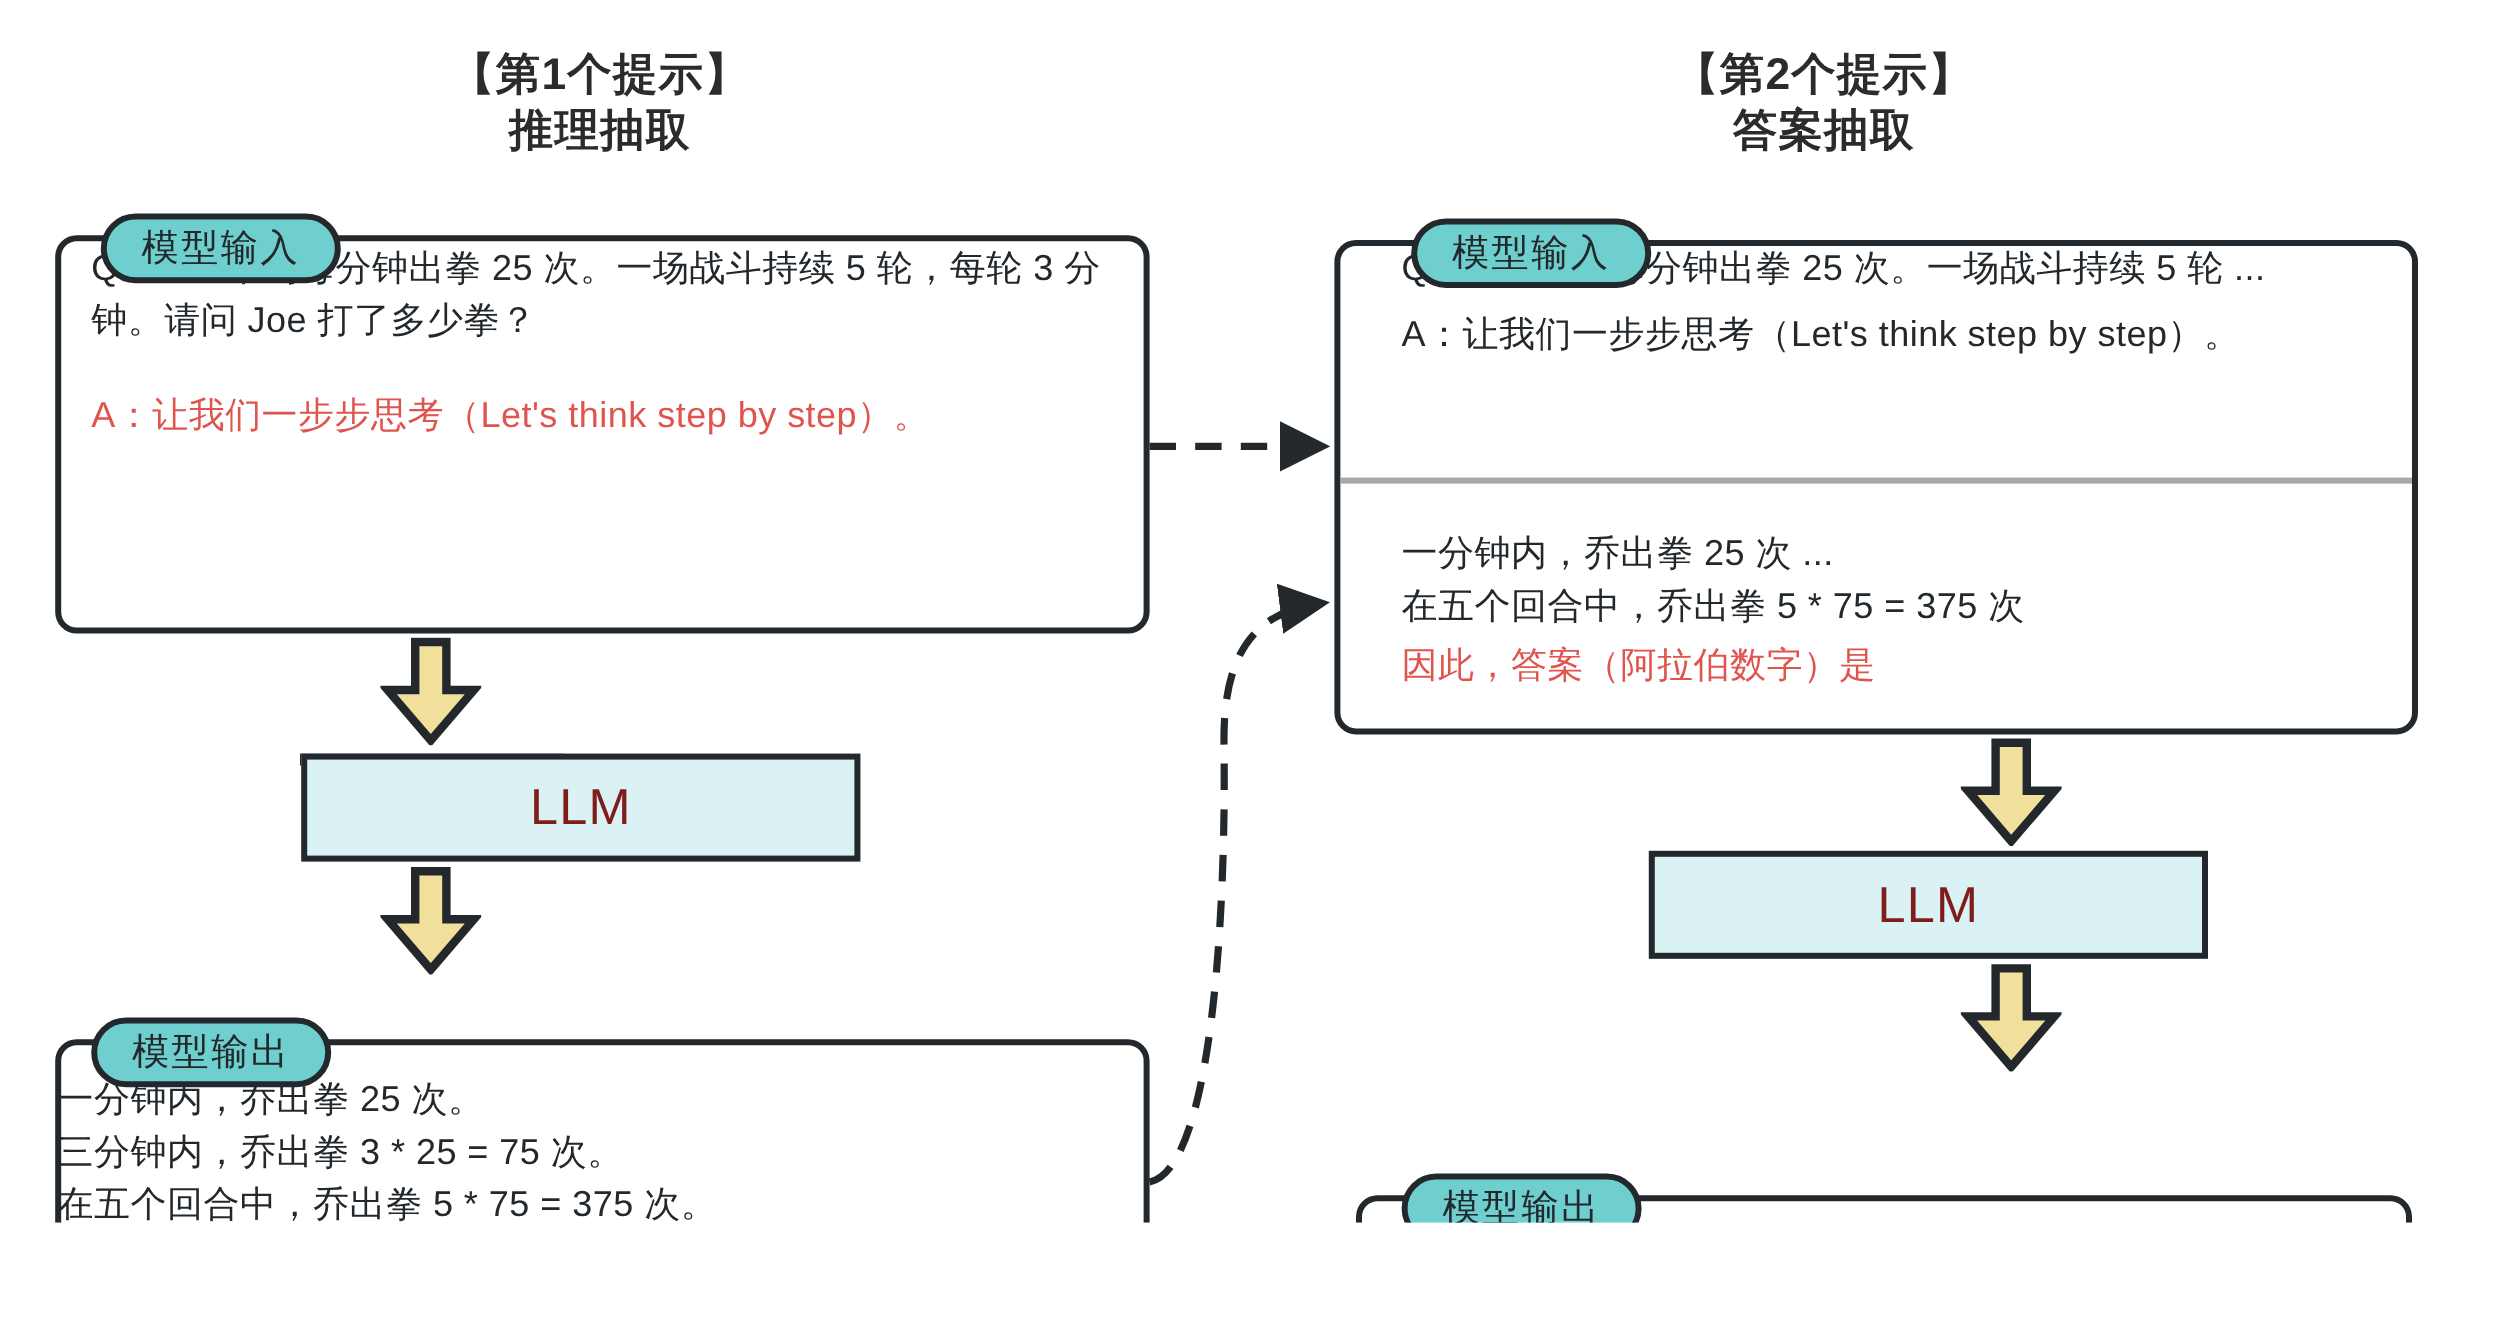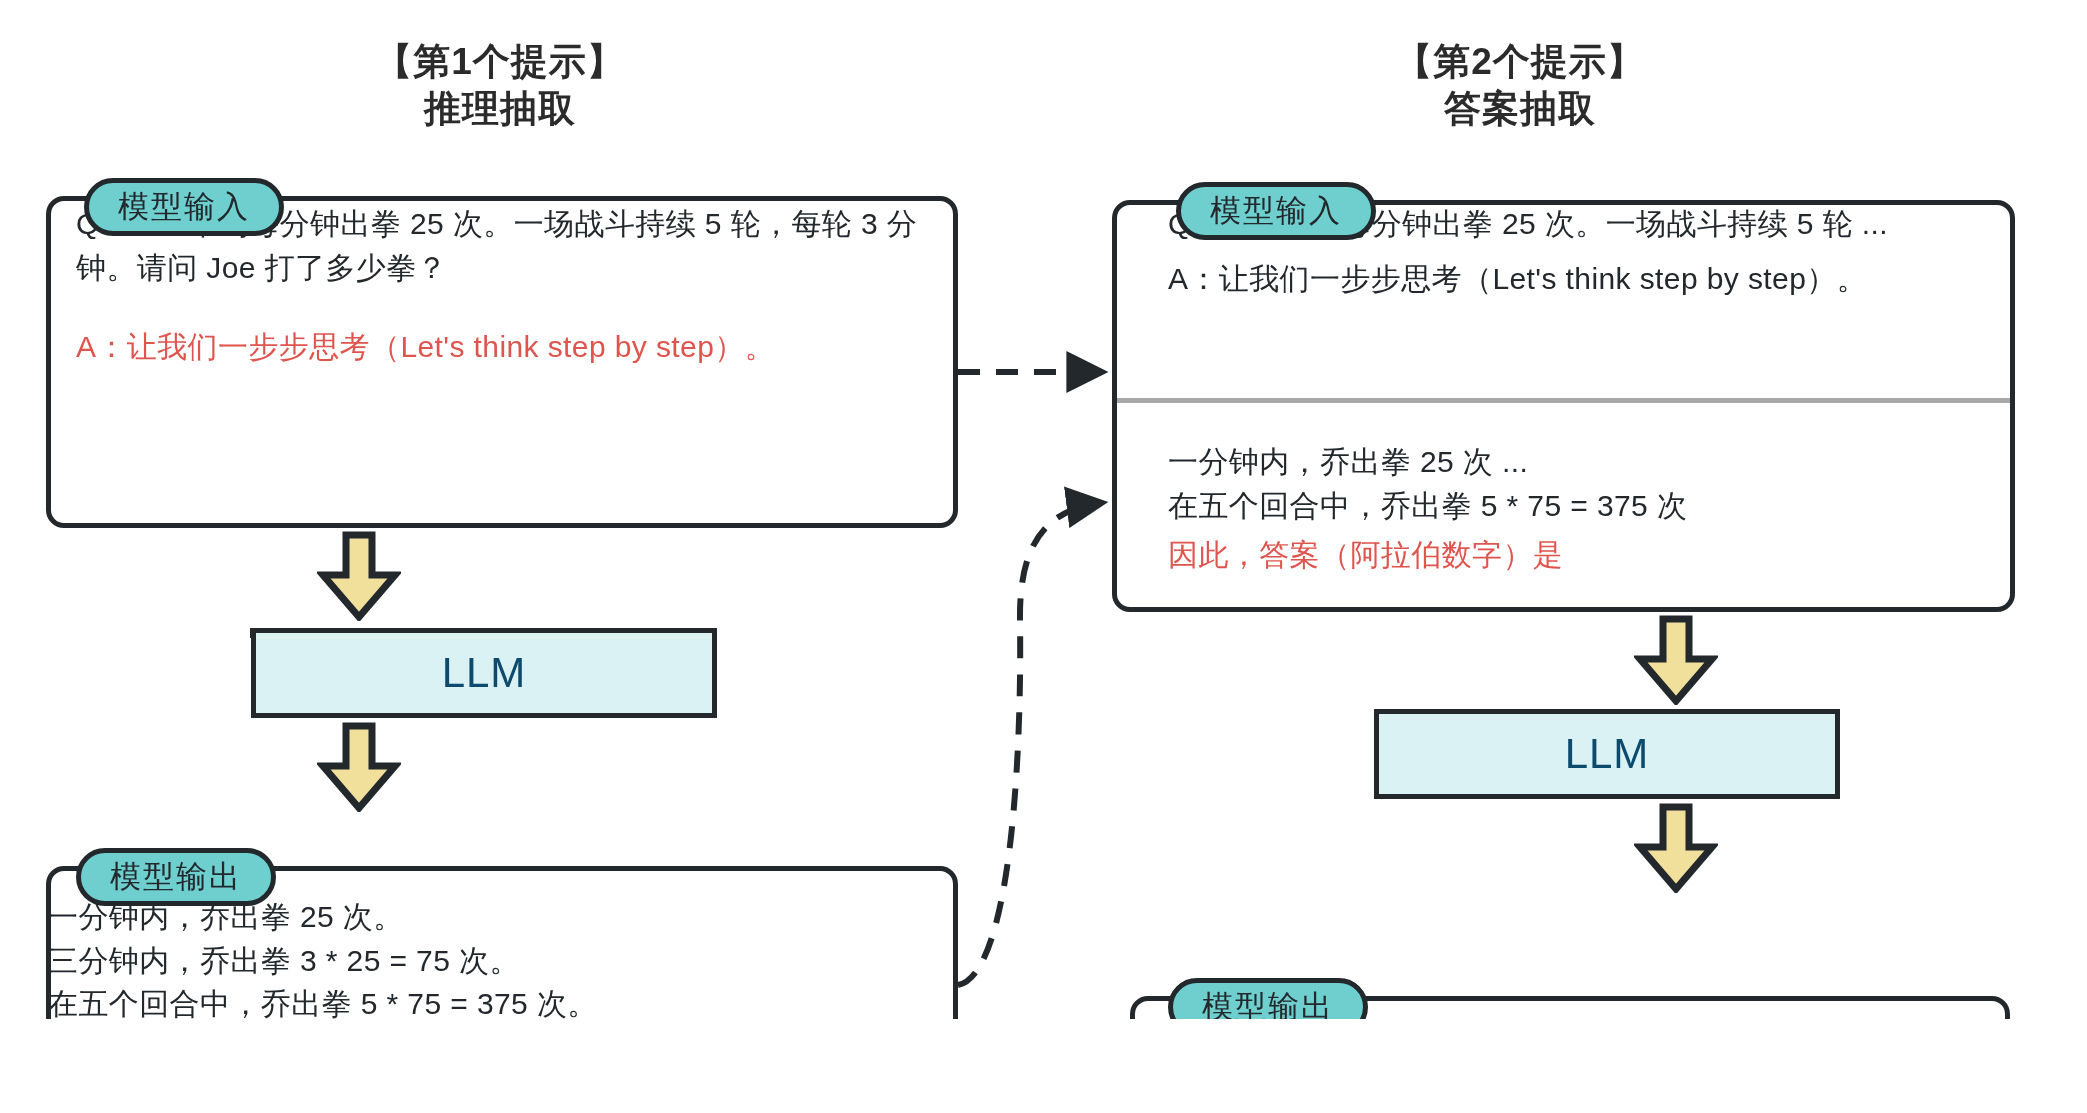--- a/index.html
+++ b/index.html
@@ -77,21 +77,21 @@
   
   .llm {
     position: absolute;
     box-sizing: border-box;
     background: #DAF2F3;
     border: 5px solid #22282c;
     display: flex;
     align-items: center;
     justify-content: center;
     font-size: 42px;
-    color: #0c4a6e;
+    color: #7f1d1d;
     letter-spacing: 1px;
   }
 
   
   .yarrow { position: absolute; }
 
   
   #links {
     position: absolute;
     left: 0; top: 0;

